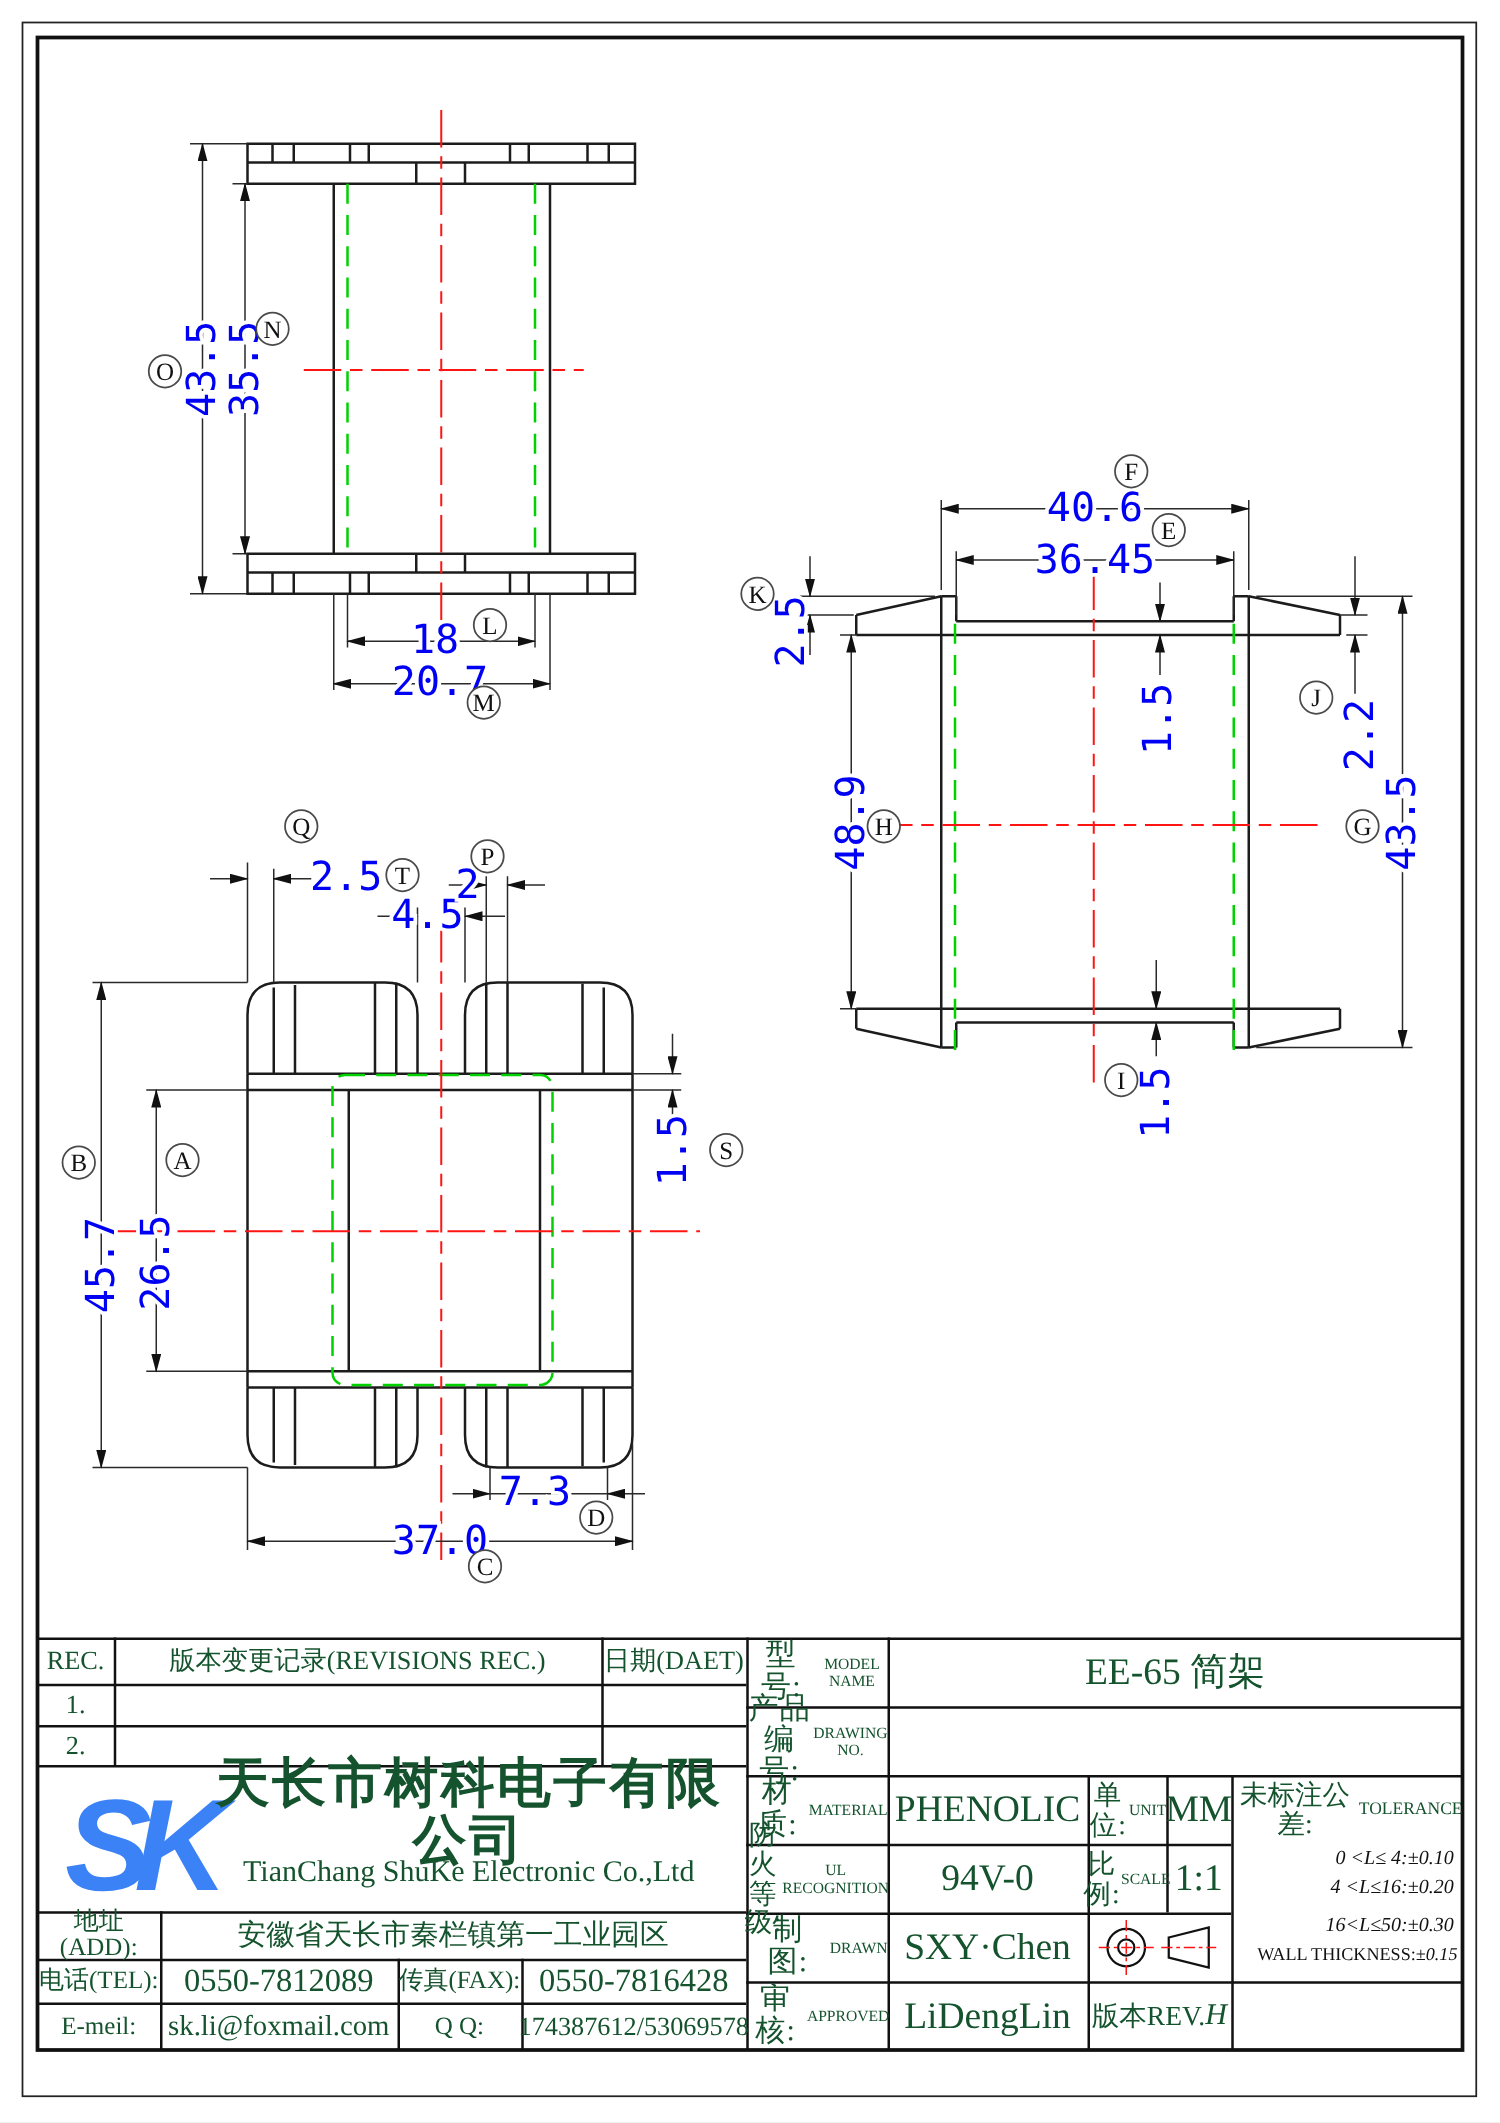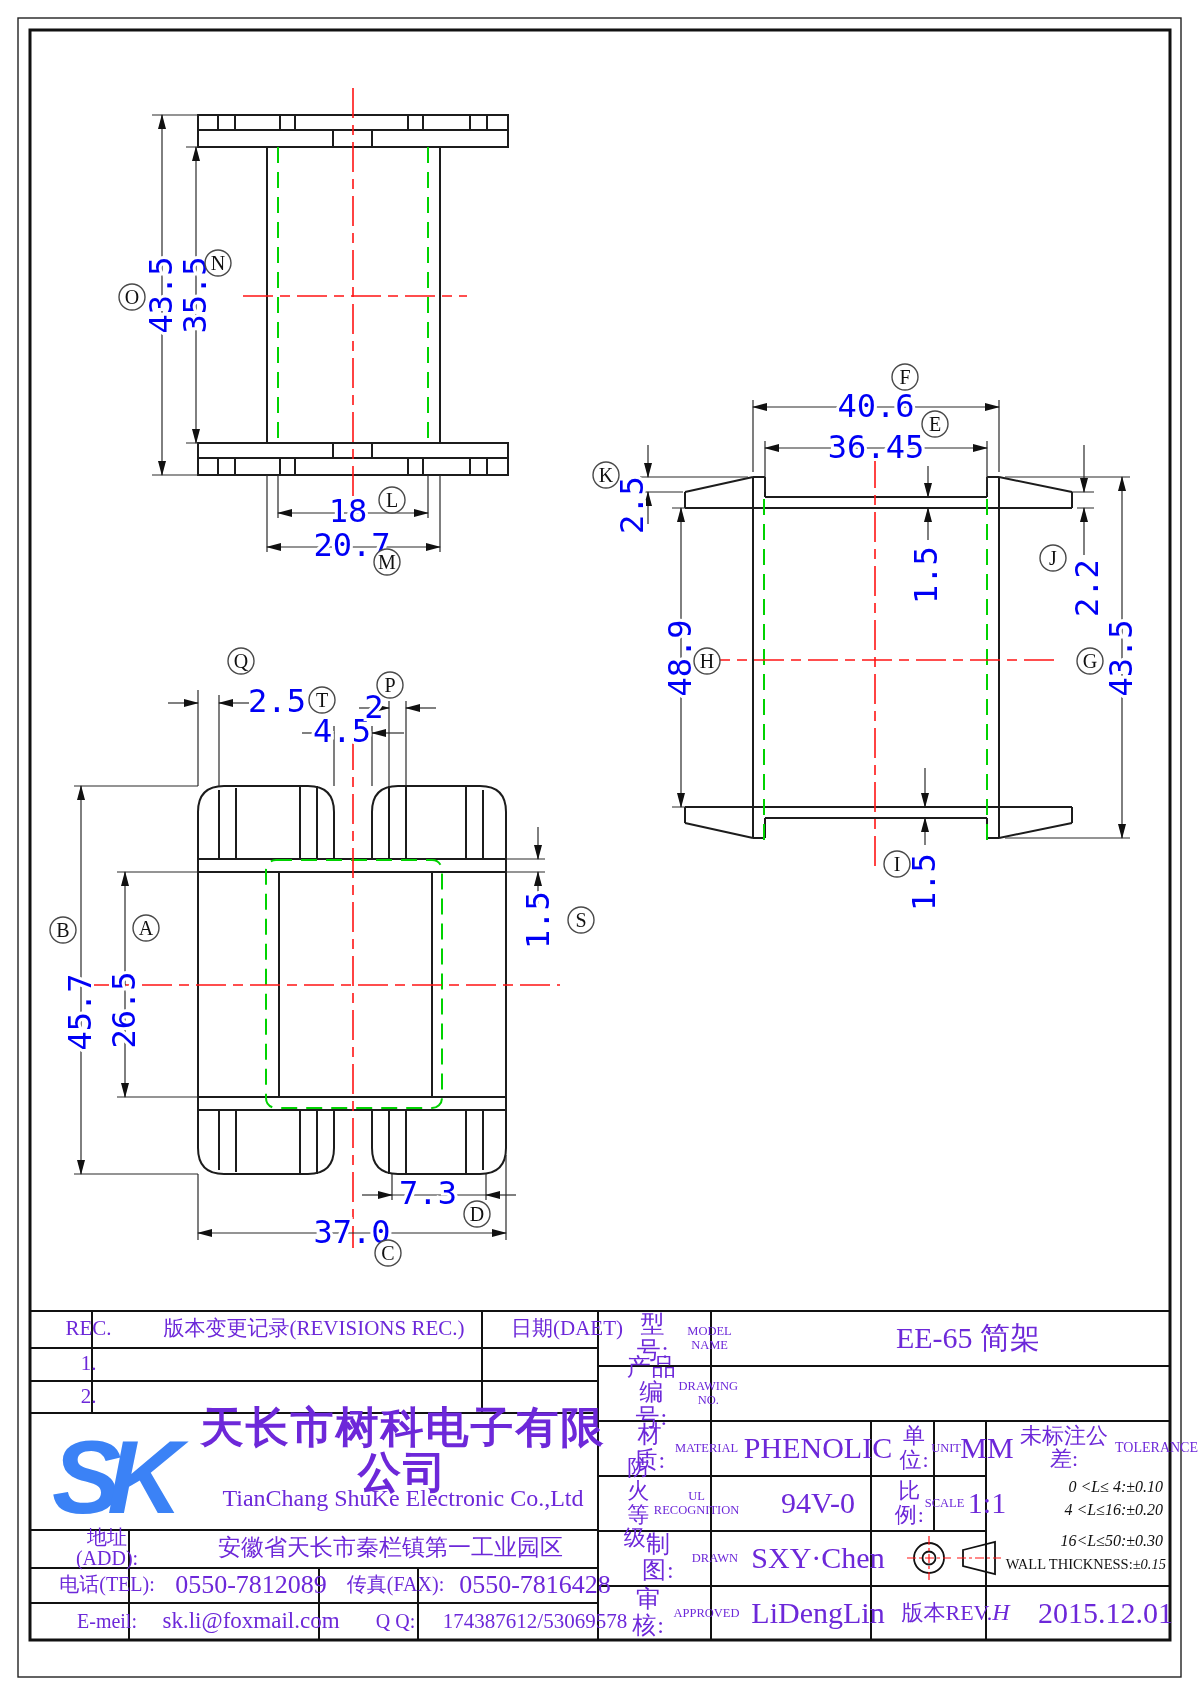--- a/index.html
+++ b/index.html
@@ -13,21 +13,21 @@
   .red{stroke:#ff1414;stroke-width:1.6;fill:none;stroke-dasharray:30 7 10 7;}
   .dt{font-family:"DejaVu Sans Mono",monospace;font-size:32px;fill:#0000f5;
       paint-order:stroke;stroke:#fff;stroke-width:6;text-anchor:middle;}
   .bl{font-family:"Liberation Serif",serif;font-size:20px;fill:#111;text-anchor:middle;}
   .bc{fill:#fff;stroke:#4a4a4a;stroke-width:1.4;}
   
   #tb{position:absolute;left:30px;top:1310px;width:1140px;height:330px;}
   .hl,.vl{position:absolute;background:#111;}
   .hl{height:2px;} .vl{width:2px;}
   .cell{position:absolute;display:flex;align-items:center;justify-content:center;
-        text-align:center;color:#6d28d9;line-height:1.05;margin-left:28px;}
+        text-align:center;color:#14532d;line-height:1.05;}
   .stack{flex-direction:row;}
   .cn{font-size:24px;letter-spacing:1px;}
   .en{font-size:12.5px;margin-top:2px;}
   .val{font-size:26px;}
   .big{font-size:30px;}
   .tolrow{position:absolute;display:flex;justify-content:flex-end;
           font-style:italic;font-size:16px;color:#111;}
   .lab{font-size:20px;}
   #sk{position:absolute;font-family:"Liberation Sans",sans-serif;
       font-weight:bold;font-style:italic;font-size:104px;letter-spacing:-14px;color:#3b82f6;}
@@ -309,21 +309,20 @@
       <path d="M6,25 H50 M28,3 V47" stroke="#ff1414" stroke-width="1.2" stroke-dasharray="9 3 3 3" fill="none"></path>
       <path d="M62,17 L94,9 V41 L62,33 Z" fill="none" stroke="#111" stroke-width="1.8"></path>
       <path d="M56,25 H100" stroke="#ff1414" stroke-width="1.2" stroke-dasharray="9 3 3 3" fill="none"></path>
     </svg>
   </div>
 
   <div class="cell stack" style="left:840px;top:275px;width:115px;height:55px">
     <span style="font-size:22px">版本REV.</span>
     <span style="font-size:24px;font-style:italic">H</span>
   </div>
-  <div class="cell" style="left:955px;top:275px;width:185px;height:55px;font-size:30px">2015.12.01</div>
 
   <div class="cell stack" style="left:955px;top:112px;width:185px;height:50px">
     <span style="font-size:22px">未标注公差:</span>
     <span style="font-size:14px;margin-top:2px">TOLERANCE</span>
   </div>
   <div class="tolrow" style="left:963px;top:168px;width:170px">
     <span>0 &lt;L≤ 4:</span>
     <span>±0.10</span>
   </div>
   <div class="tolrow" style="left:963px;top:191px;width:170px">

